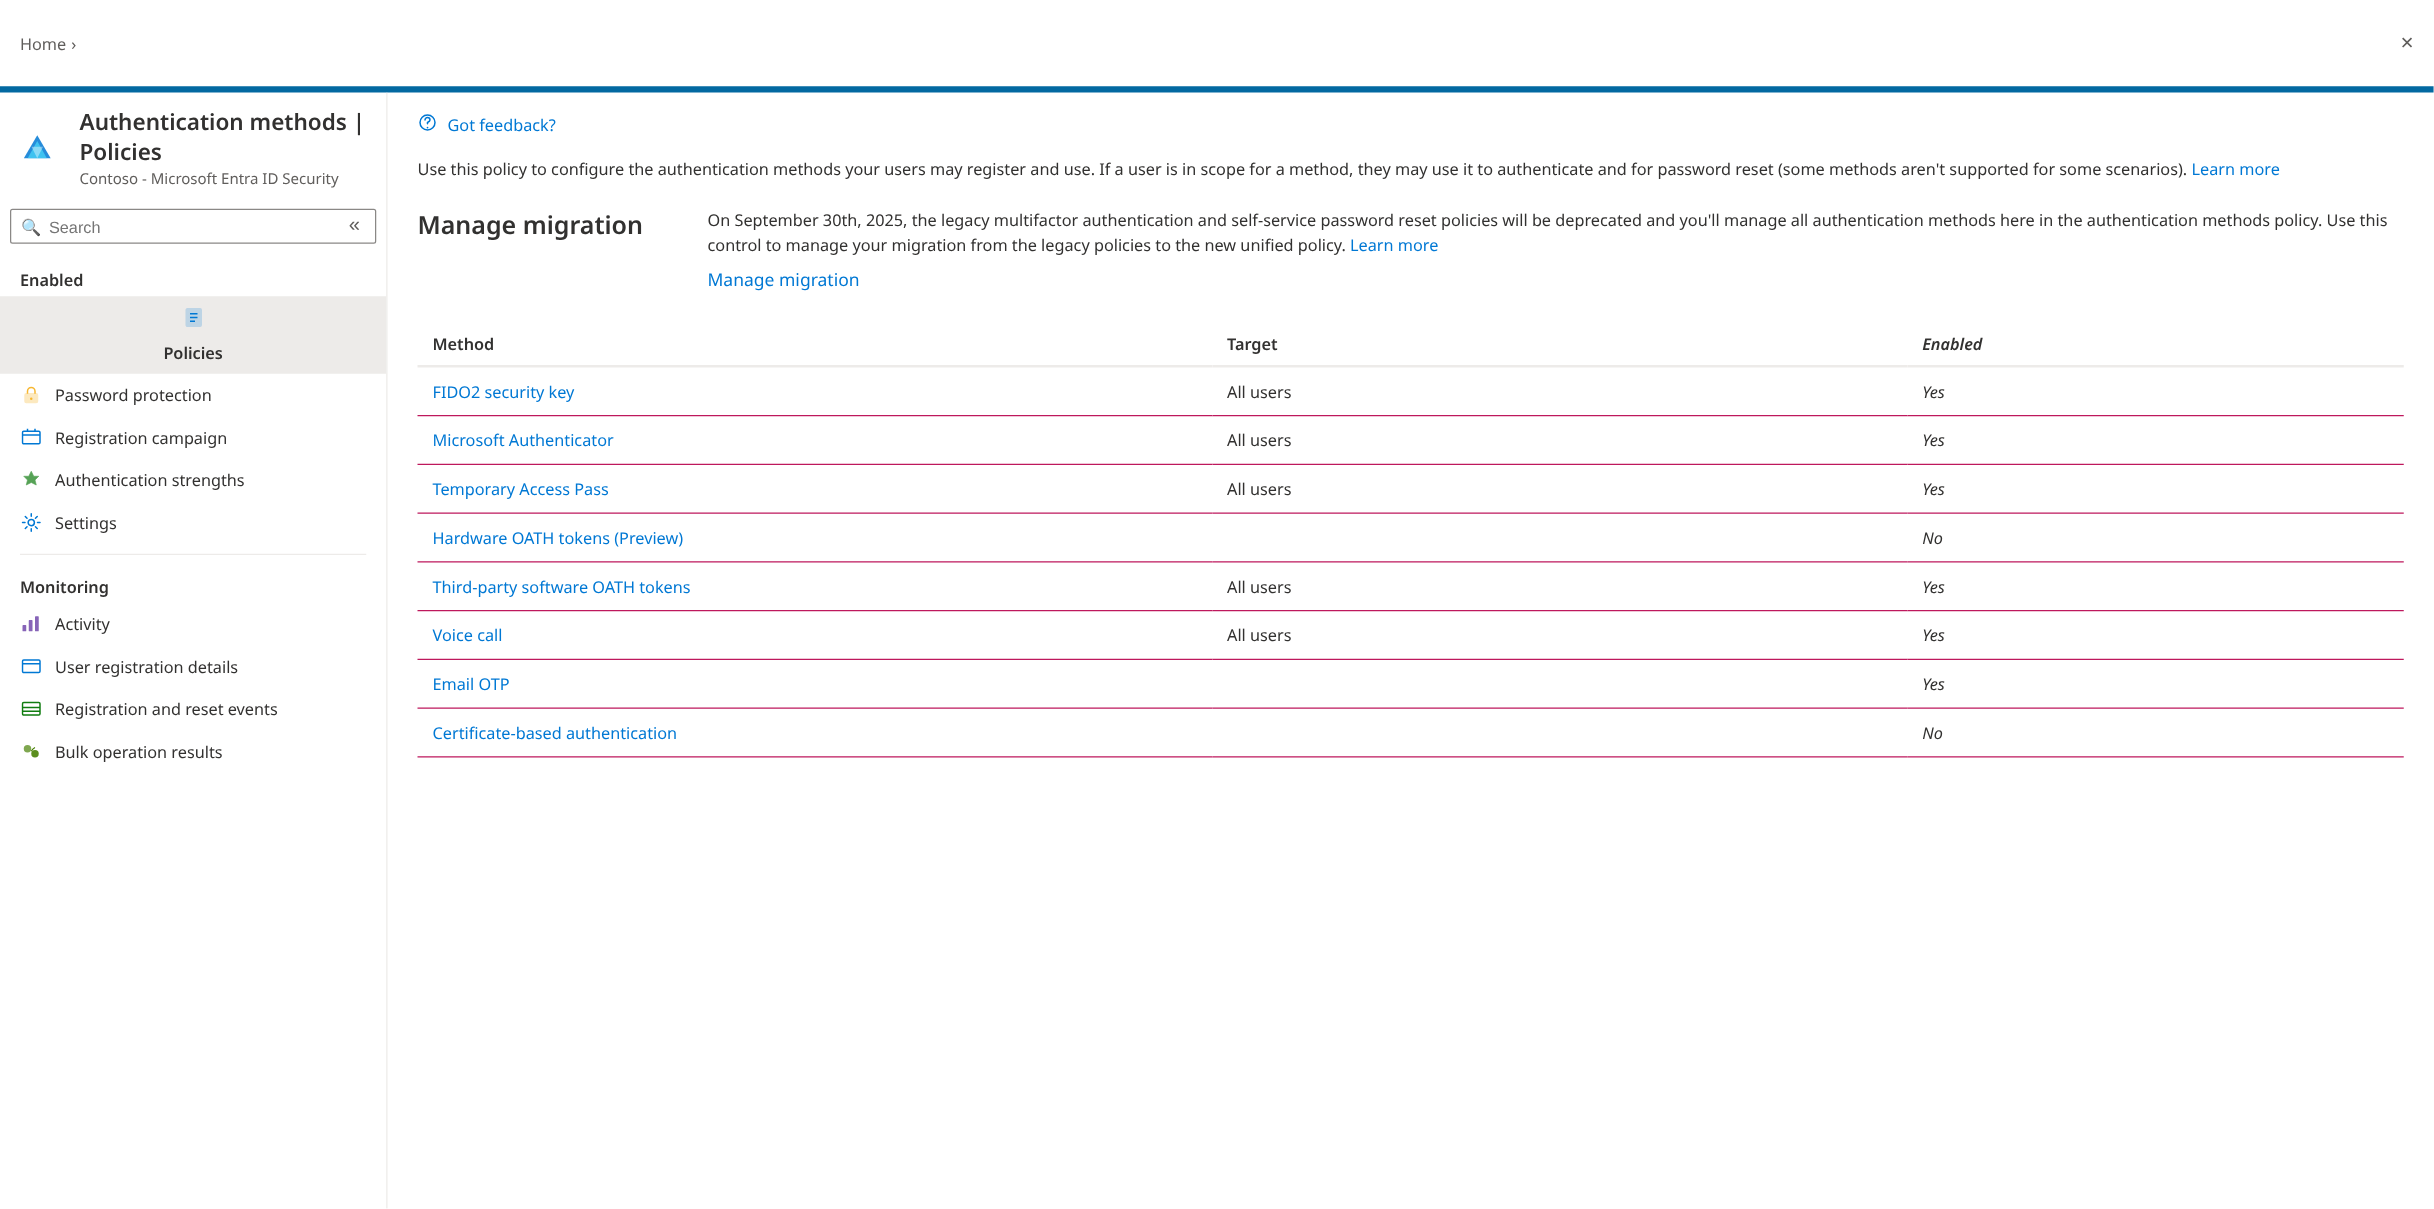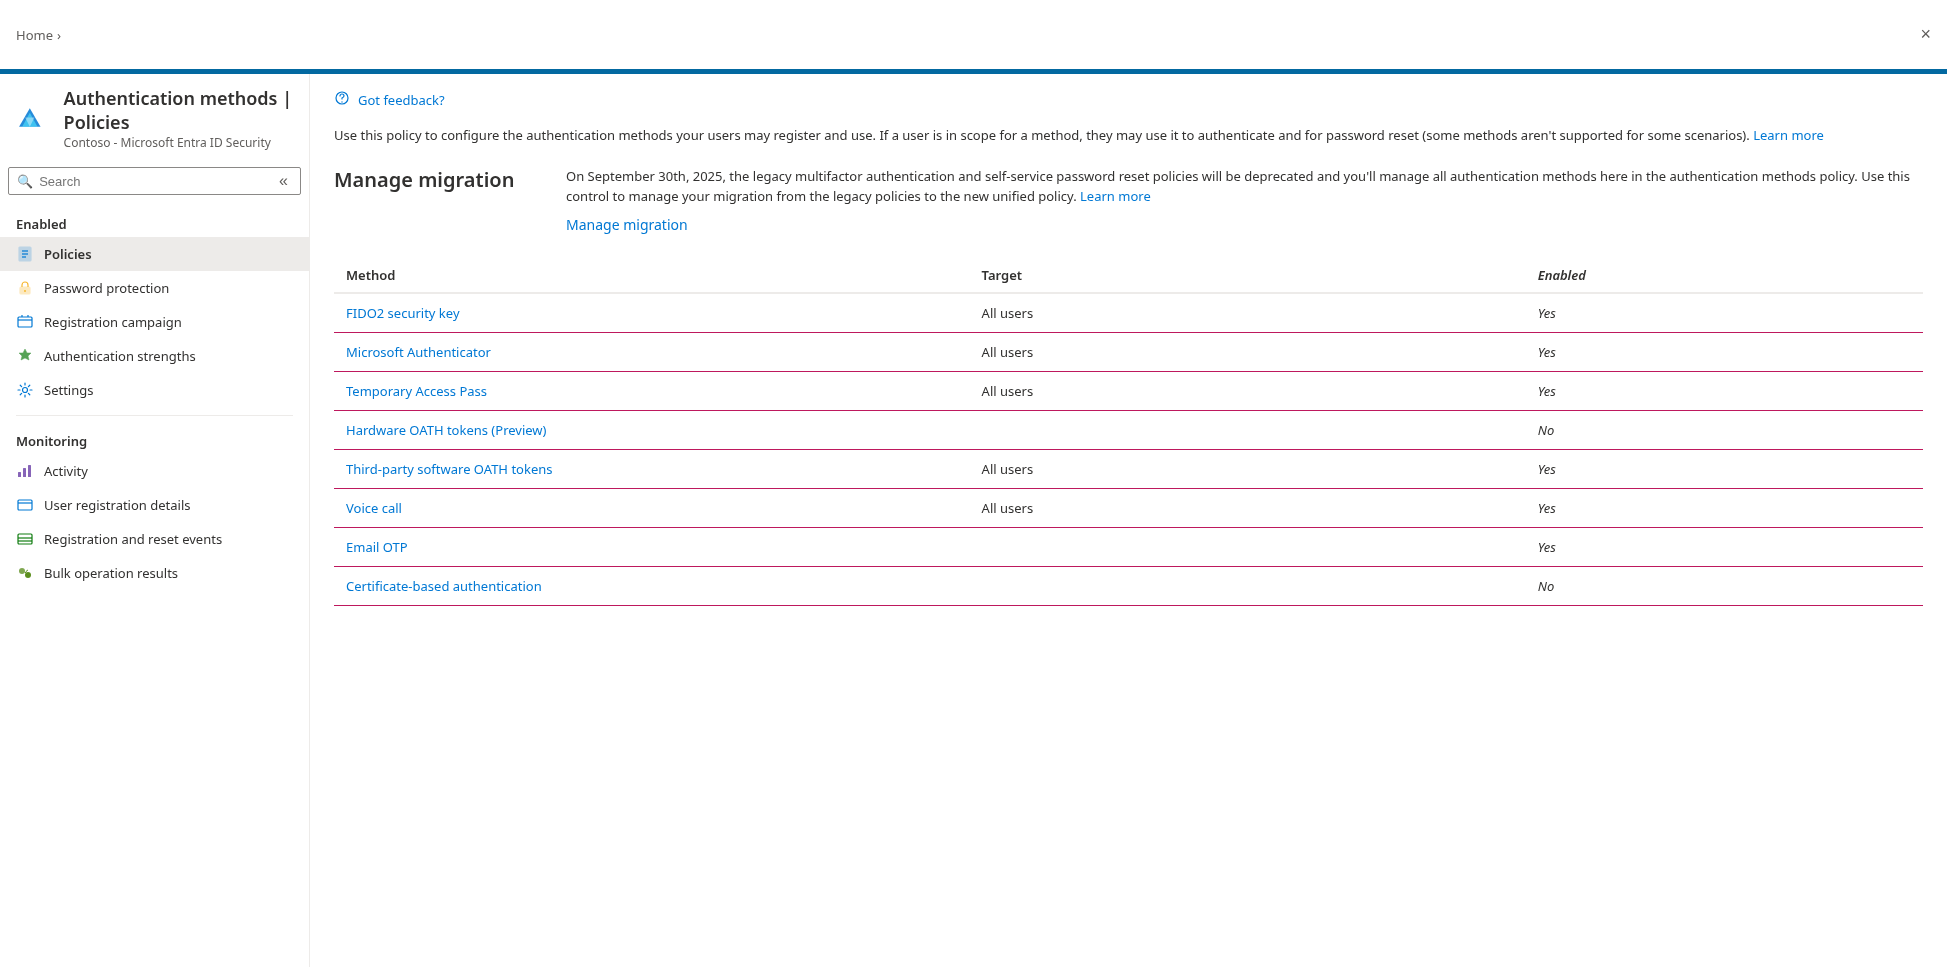--- a/index.html
+++ b/index.html
@@ -19,21 +19,21 @@
     .sidebar-header { padding: 12px 16px 4px; }
     .sidebar-title-row { display: flex; align-items: center; gap: 20px; margin-bottom: 12px; }
     .sidebar-icon { width: 36px; height: 36px; }
     .sidebar-title { font-size: 18px; font-weight: 600; }
     .sidebar-subtitle { font-size: 12px; color: #605e5c; }
     .search-box { display: flex; align-items: center; border: 1px solid #8a8886; border-radius: 2px; padding: 4px 8px; margin: 0 8px 12px; gap: 6px; }
     .search-box input { border: none; outline: none; flex: 1; font-size: 13px; }
     .collapse-btn { margin-left: auto; cursor: pointer; font-size: 16px; color: #605e5c; border: none; background: none; padding: 0 4px; }
     .sidebar-section-label { font-size: 13px; font-weight: 600; color: #323130; padding: 8px 16px 4px; }
     .sidebar-item { display: flex; align-items: center; gap: 10px; padding: 8px 16px; cursor: pointer; font-size: 13px; }
-    .sidebar-item.active { background: #edebe9; font-weight: 600; }
+    .sidebar-item.active { background: #edebe9; font-weight: 600; flex-direction: column; }
     .sidebar-item .item-icon { width: 18px; height: 18px; flex-shrink: 0; display: flex; align-items: center; justify-content: center; }
     .divider { border: none; border-top: 1px solid #edebe9; margin: 8px 16px; }
 
     
     .content { flex: 1; overflow-y: auto; padding: 16px 24px; }
     .feedback-bar { display: flex; align-items: center; gap: 8px; color: #0078d4; font-size: 13px; margin-bottom: 16px; cursor: pointer; }
     .info-text { font-size: 13px; color: #323130; line-height: 1.5; margin-bottom: 20px; }
     .info-text a { color: #0078d4; text-decoration: none; }
     .migration-block { display: flex; gap: 32px; margin-bottom: 24px; }
     .migration-title { font-size: 20px; font-weight: 600; min-width: 200px; }

